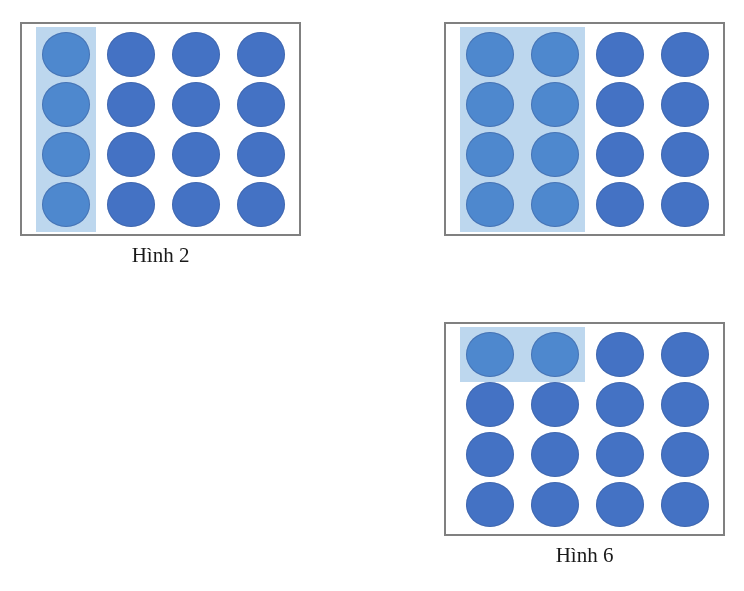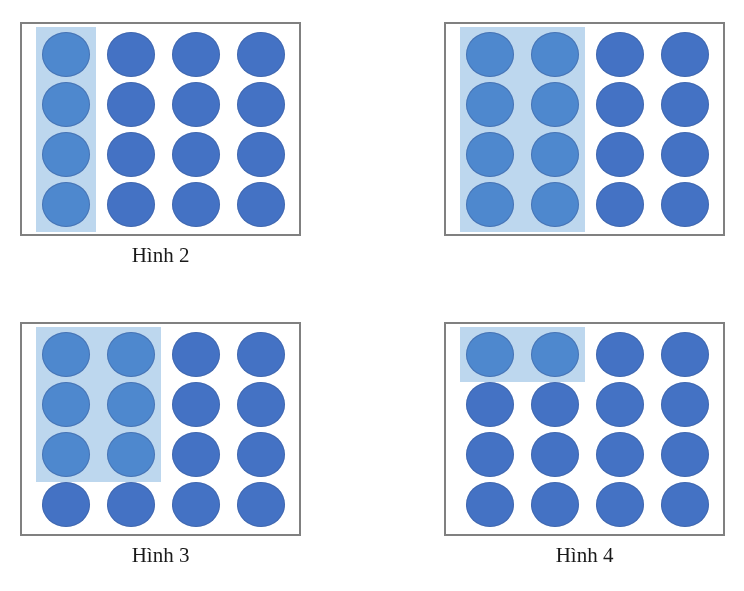--- a/index.html
+++ b/index.html
@@ -116,44 +116,20 @@
           <div class="dot dot-highlighted" style="left: 85px; top: 108px; background: rgb(78, 136, 206);"></div>
           <div class="dot" style="left: 150px; top: 108px; background: rgb(68, 114, 196);"></div>
           <div class="dot" style="left: 215px; top: 108px; background: rgb(68, 114, 196);"></div>
           <div class="dot dot-highlighted" style="left: 20px; top: 158px; background: rgb(78, 136, 206);"></div>
           <div class="dot dot-highlighted" style="left: 85px; top: 158px; background: rgb(78, 136, 206);"></div>
           <div class="dot" style="left: 150px; top: 158px; background: rgb(68, 114, 196);"></div>
           <div class="dot" style="left: 215px; top: 158px; background: rgb(68, 114, 196);"></div>
         </div>
       </div>
     </div>
-    <div class="figure-panel" style="left: 20px; top: 322px; width: 281px; height: 259px;">
-      <div class="panel-box" style="width: 281px; height: 214px; border-color: rgb(128, 128, 128); background: rgb(255, 255, 255);">
-        <div class="highlight-rect" style="left: 14px; top: 3px; width: 125px; height: 155px; background: rgb(189, 215, 238);"></div>
-        <div class="dot-grid">
-          <div class="dot dot-highlighted" style="left: 20px; top: 8px; background: rgb(78, 136, 206);"></div>
-          <div class="dot dot-highlighted" style="left: 85px; top: 8px; background: rgb(78, 136, 206);"></div>
-          <div class="dot" style="left: 150px; top: 8px; background: rgb(68, 114, 196);"></div>
-          <div class="dot" style="left: 215px; top: 8px; background: rgb(68, 114, 196);"></div>
-          <div class="dot dot-highlighted" style="left: 20px; top: 58px; background: rgb(78, 136, 206);"></div>
-          <div class="dot dot-highlighted" style="left: 85px; top: 58px; background: rgb(78, 136, 206);"></div>
-          <div class="dot" style="left: 150px; top: 58px; background: rgb(68, 114, 196);"></div>
-          <div class="dot" style="left: 215px; top: 58px; background: rgb(68, 114, 196);"></div>
-          <div class="dot dot-highlighted" style="left: 20px; top: 108px; background: rgb(78, 136, 206);"></div>
-          <div class="dot dot-highlighted" style="left: 85px; top: 108px; background: rgb(78, 136, 206);"></div>
-          <div class="dot" style="left: 150px; top: 108px; background: rgb(68, 114, 196);"></div>
-          <div class="dot" style="left: 215px; top: 108px; background: rgb(68, 114, 196);"></div>
-          <div class="dot" style="left: 20px; top: 158px; background: rgb(68, 114, 196);"></div>
-          <div class="dot" style="left: 85px; top: 158px; background: rgb(68, 114, 196);"></div>
-          <div class="dot" style="left: 150px; top: 158px; background: rgb(68, 114, 196);"></div>
-          <div class="dot" style="left: 215px; top: 158px; background: rgb(68, 114, 196);"></div>
-        </div>
-      </div>
-      <div class="figure-caption" style="top: 221px; color: rgb(26, 26, 26);">Hình 3</div>
-    </div>
     <div class="figure-panel" style="left: 444px; top: 322px; width: 281px; height: 259px;">
       <div class="panel-box" style="width: 281px; height: 214px; border-color: rgb(128, 128, 128); background: rgb(255, 255, 255);">
         <div class="highlight-rect" style="left: 14px; top: 3px; width: 125px; height: 55px; background: rgb(189, 215, 238);"></div>
         <div class="dot-grid">
           <div class="dot dot-highlighted" style="left: 20px; top: 8px; background: rgb(78, 136, 206);"></div>
           <div class="dot dot-highlighted" style="left: 85px; top: 8px; background: rgb(78, 136, 206);"></div>
           <div class="dot" style="left: 150px; top: 8px; background: rgb(68, 114, 196);"></div>
           <div class="dot" style="left: 215px; top: 8px; background: rgb(68, 114, 196);"></div>
           <div class="dot" style="left: 20px; top: 58px; background: rgb(68, 114, 196);"></div>
           <div class="dot" style="left: 85px; top: 58px; background: rgb(68, 114, 196);"></div>
@@ -162,15 +138,15 @@
           <div class="dot" style="left: 20px; top: 108px; background: rgb(68, 114, 196);"></div>
           <div class="dot" style="left: 85px; top: 108px; background: rgb(68, 114, 196);"></div>
           <div class="dot" style="left: 150px; top: 108px; background: rgb(68, 114, 196);"></div>
           <div class="dot" style="left: 215px; top: 108px; background: rgb(68, 114, 196);"></div>
           <div class="dot" style="left: 20px; top: 158px; background: rgb(68, 114, 196);"></div>
           <div class="dot" style="left: 85px; top: 158px; background: rgb(68, 114, 196);"></div>
           <div class="dot" style="left: 150px; top: 158px; background: rgb(68, 114, 196);"></div>
           <div class="dot" style="left: 215px; top: 158px; background: rgb(68, 114, 196);"></div>
         </div>
       </div>
-      <div class="figure-caption" style="top: 221px; color: rgb(26, 26, 26);">Hình 4</div>
+      <div class="figure-caption" style="top: 221px; color: rgb(26, 26, 26);">Hình 6</div>
     </div>
   </div>
 
 </body></html>

